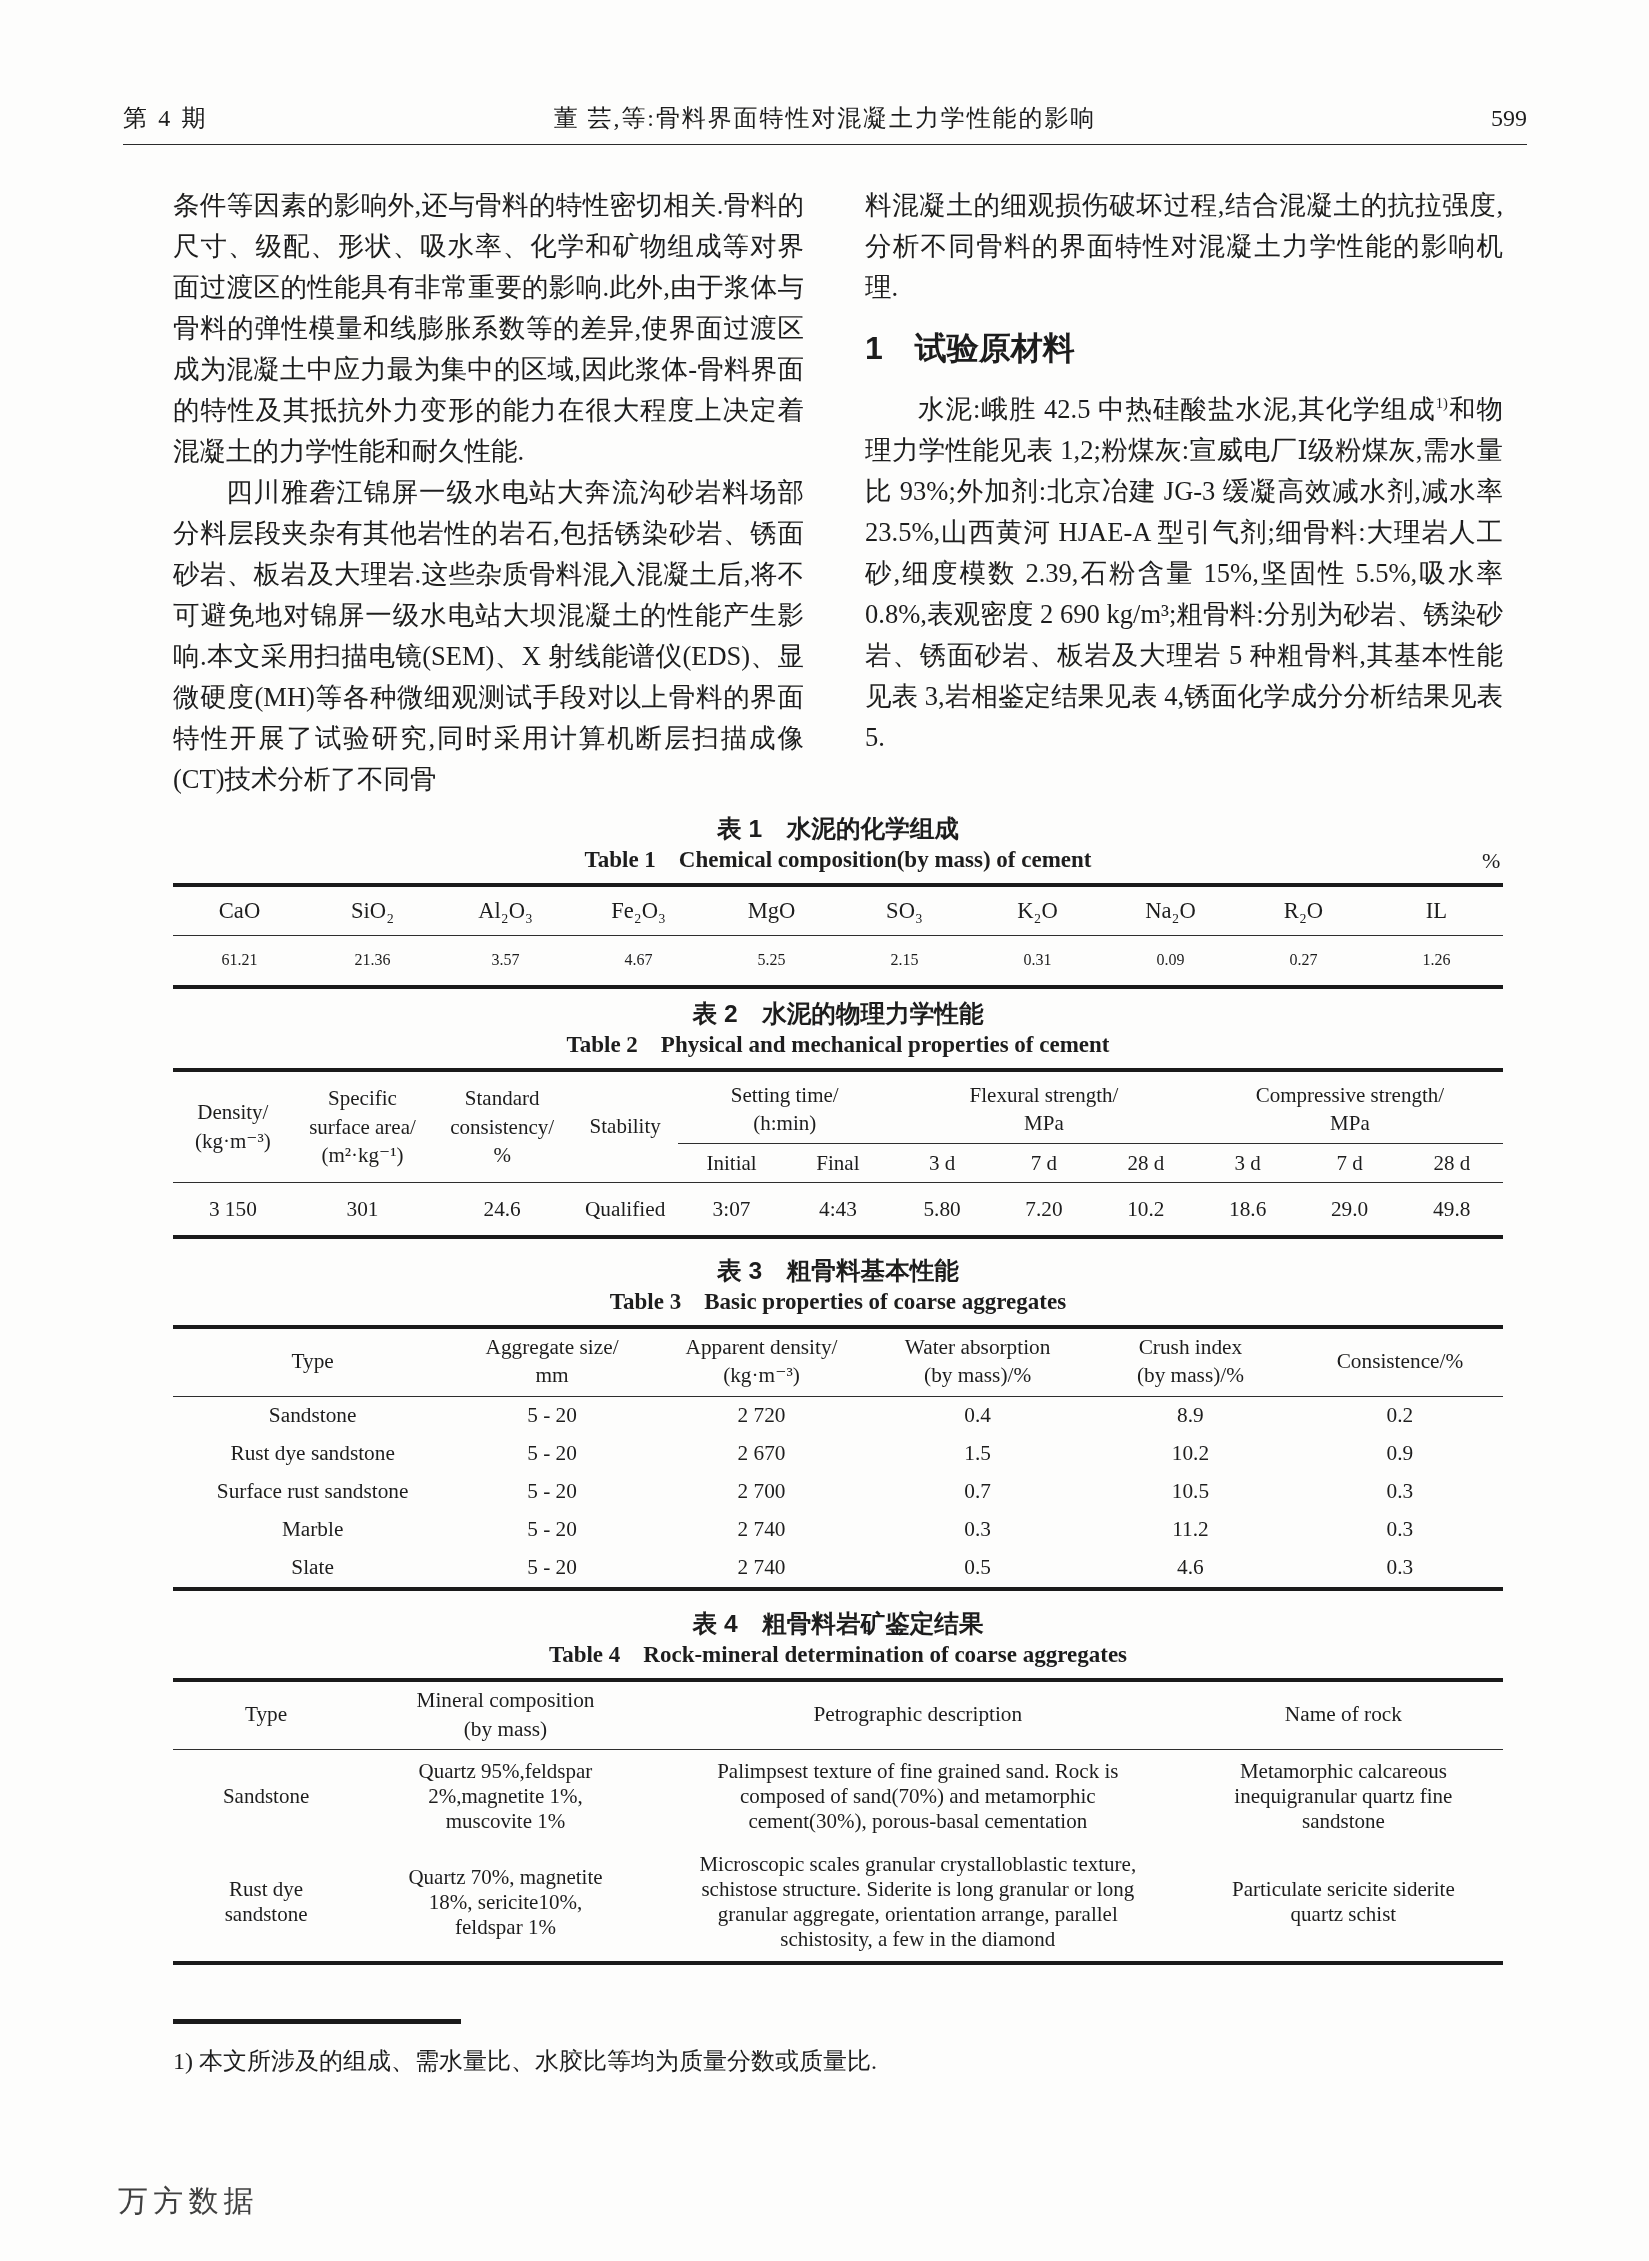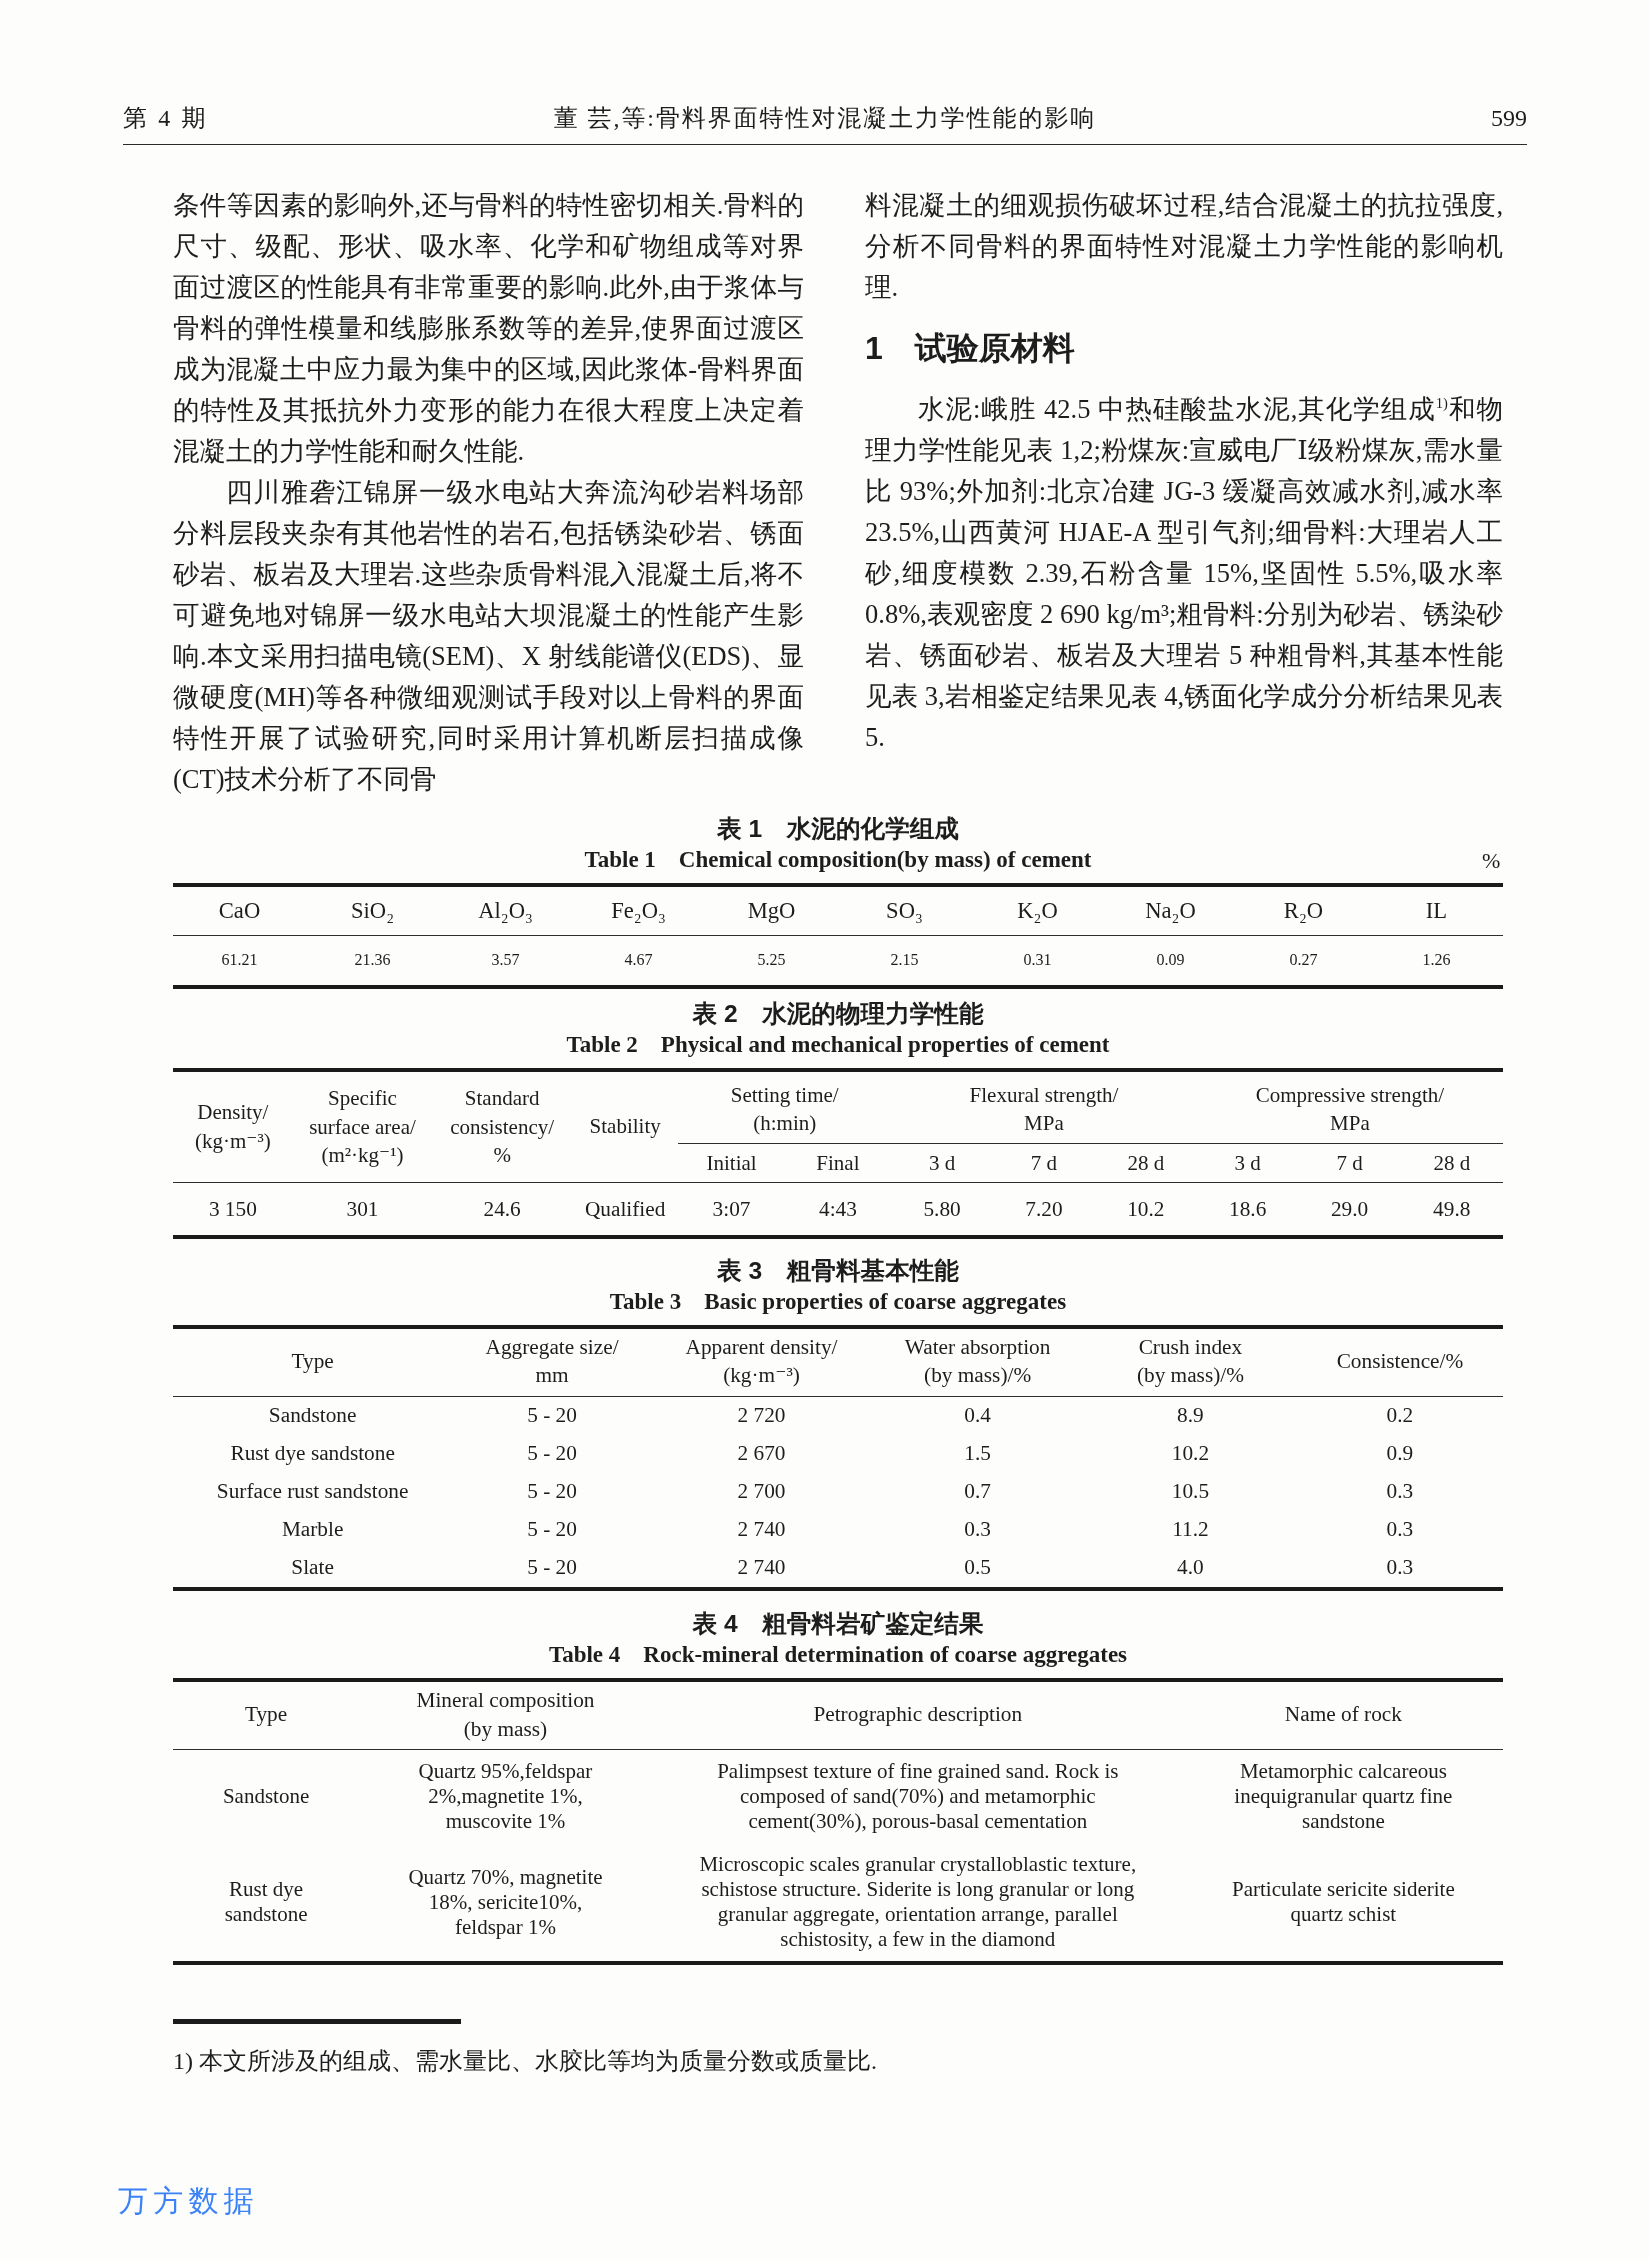--- a/index.html
+++ b/index.html
@@ -63,21 +63,21 @@
   .w{margin:0 auto;}
   .w-type{max-width:155px;}
   .w-mineral{max-width:201px;}
   .w-petro{max-width:453px;}
   .w-name{max-width:278px;}
   
   .fsep{position:absolute;left:173px;top:2019px;width:288px;height:4.5px;background:#1b1b1b;}
   .footnote{position:absolute;left:173px;top:2044px;width:1330px;margin:0;
             font-size:24px;line-height:34px;}
   .watermark{position:absolute;left:118px;top:2181px;font-size:30px;
-             color:#3b82f6;letter-spacing:5.2px;}
+             color:#404040;letter-spacing:5.2px;}
 </style>
 </head>
 <body>
 
 <div class="page">
 
   <div class="header">
     <span class="issue">第 4 期</span>
     <span class="rtitle">董 芸,等:骨料界面特性对混凝土力学性能的影响</span>
     <span class="pageno">599</span>
@@ -290,21 +290,21 @@
           <td>2 740</td>
           <td>0.3</td>
           <td>11.2</td>
           <td>0.3</td>
         </tr>
         <tr>
           <td>Slate</td>
           <td>5 - 20</td>
           <td>2 740</td>
           <td>0.5</td>
-          <td>4.0</td>
+          <td>4.6</td>
           <td>0.3</td>
         </tr>
       </tbody>
     </table>
   </div>
 
   <div class="tblock" style="top:1609px;">
     <div class="cap-zh">表 4　粗骨料岩矿鉴定结果</div>
     <div class="cap-en-row">
       <span class="cap-en">Table 4　Rock-mineral determination of coarse aggregates</span>

